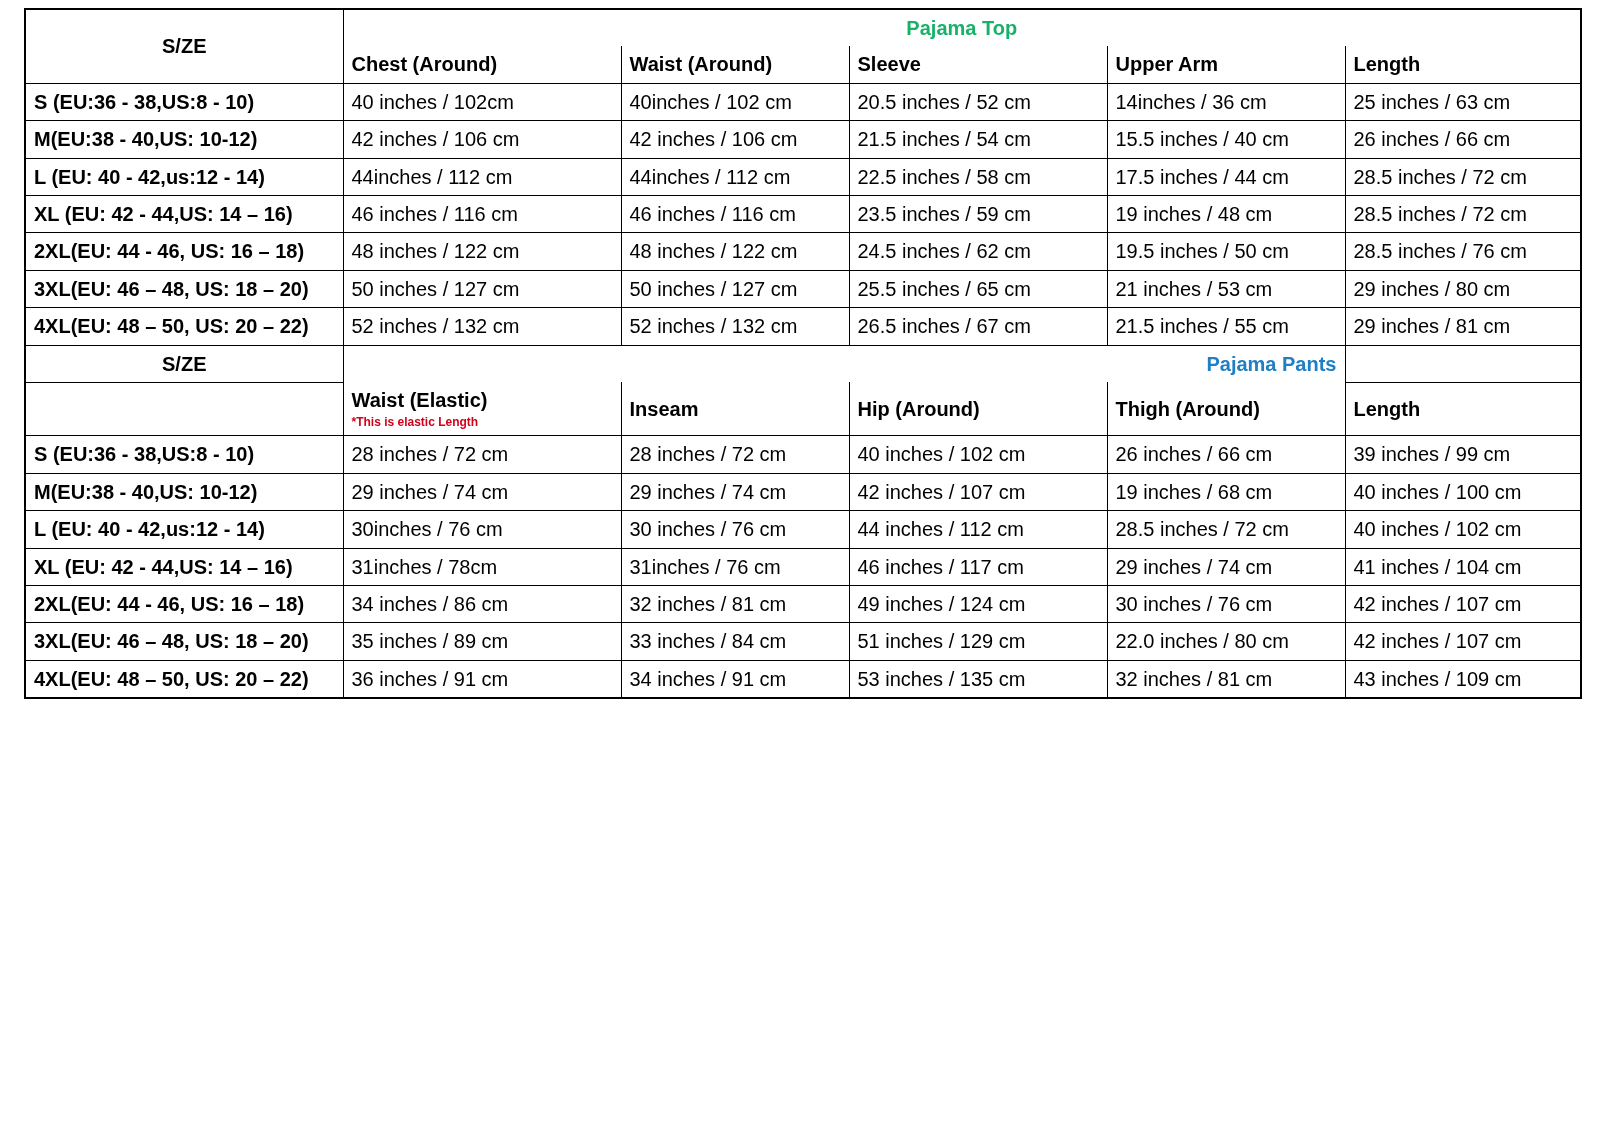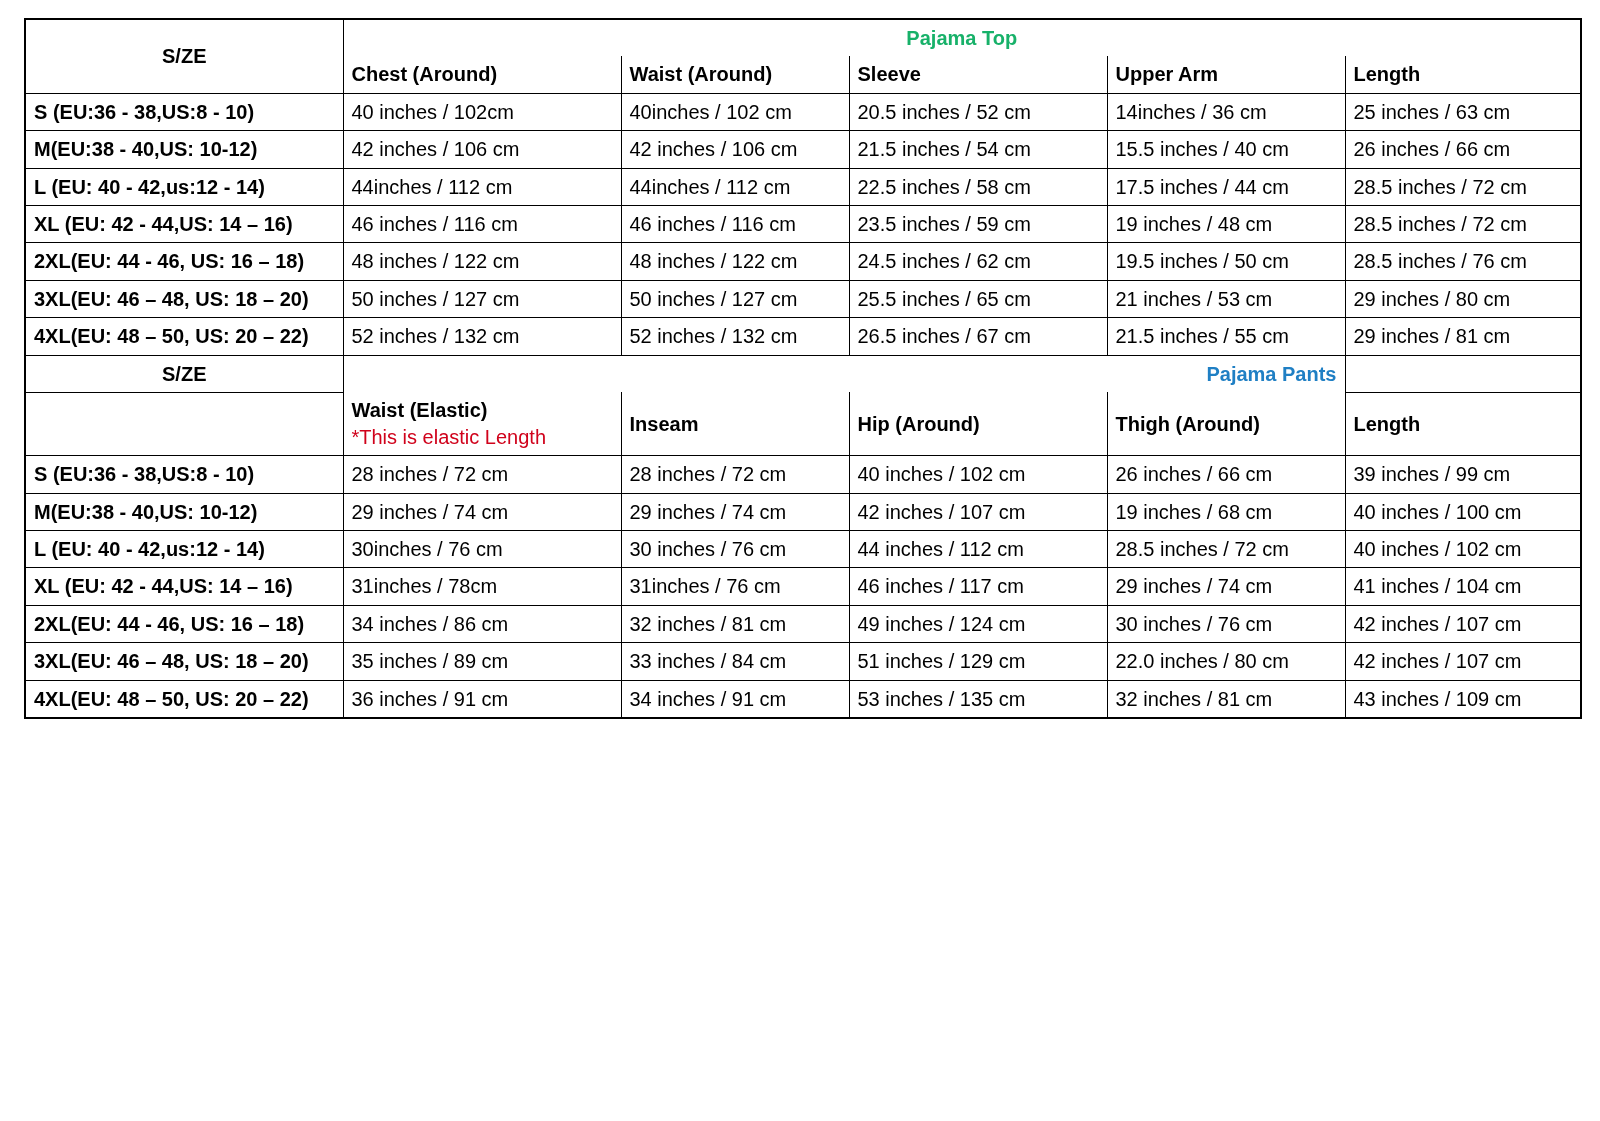--- a/index.html
+++ b/index.html
@@ -10,21 +10,21 @@
   body {
     width: 1600px;
     height: 1121px;
     font-family: "Liberation Sans", sans-serif;
     color: #000000;
   }
   .sheet {
     box-sizing: border-box;
     width: 1600px;
     height: 1121px;
-    padding: 18px 18px 8px 24px;
+    padding: 8px 18px 8px 24px;
   }
   table.size-table {
     border-collapse: collapse;
     table-layout: fixed;
     width: 1556px;
     border: 2px solid #000;
   }
   table.size-table td {
     border: 1px solid #000;
     vertical-align: middle;
@@ -60,22 +60,22 @@
     font-size: 21px;
     border-top: none !important;
     vertical-align: top;
     padding-top: 8px;
     padding-bottom: 12px;
   }
   .colhead.center { }
   .elastic-note {
     display: block;
     color: #d0021b;
-    font-weight: normal;
-    font-size: 20px;
+    font-weight: bold;
+    font-size: 12px;
     margin-top: 2px;
   }
   .row-label {
     font-weight: bold;
     font-size: 21px;
     line-height: 1.25;
   }
   .cell { font-size: 21px; }
   .blank-cell { border-top: none !important; }
   .spacer-cell {

